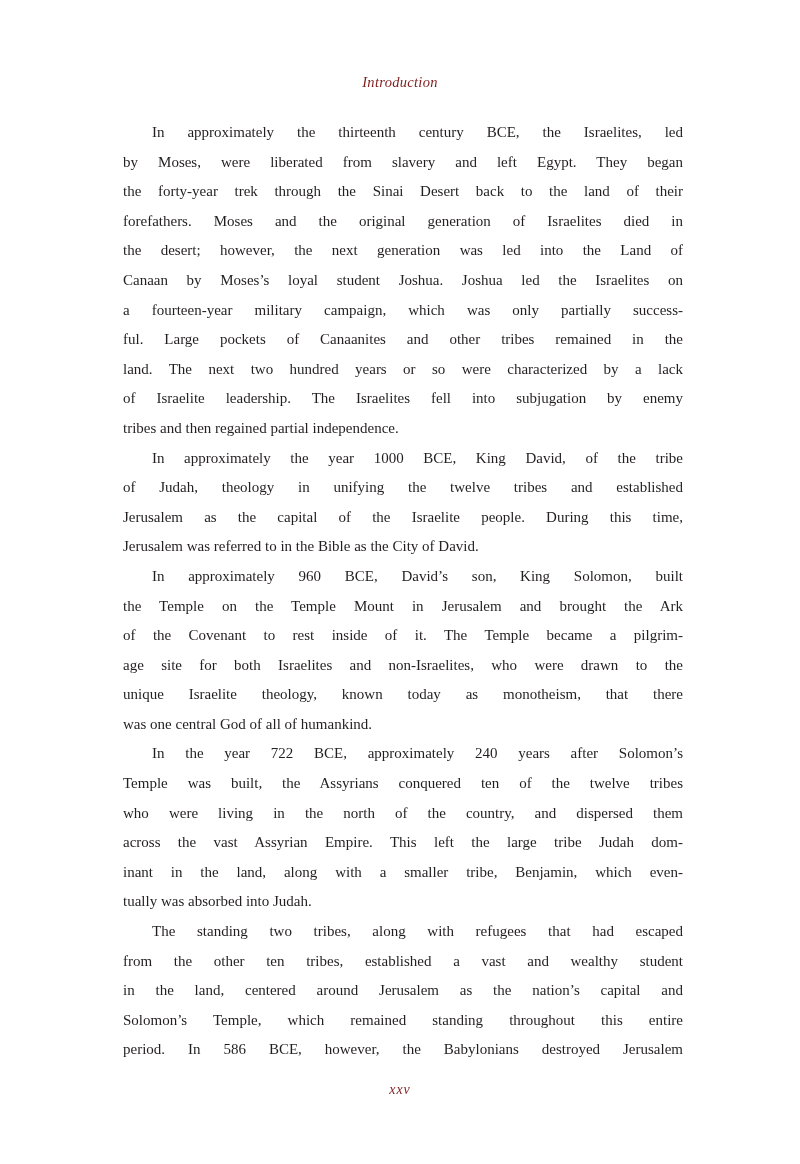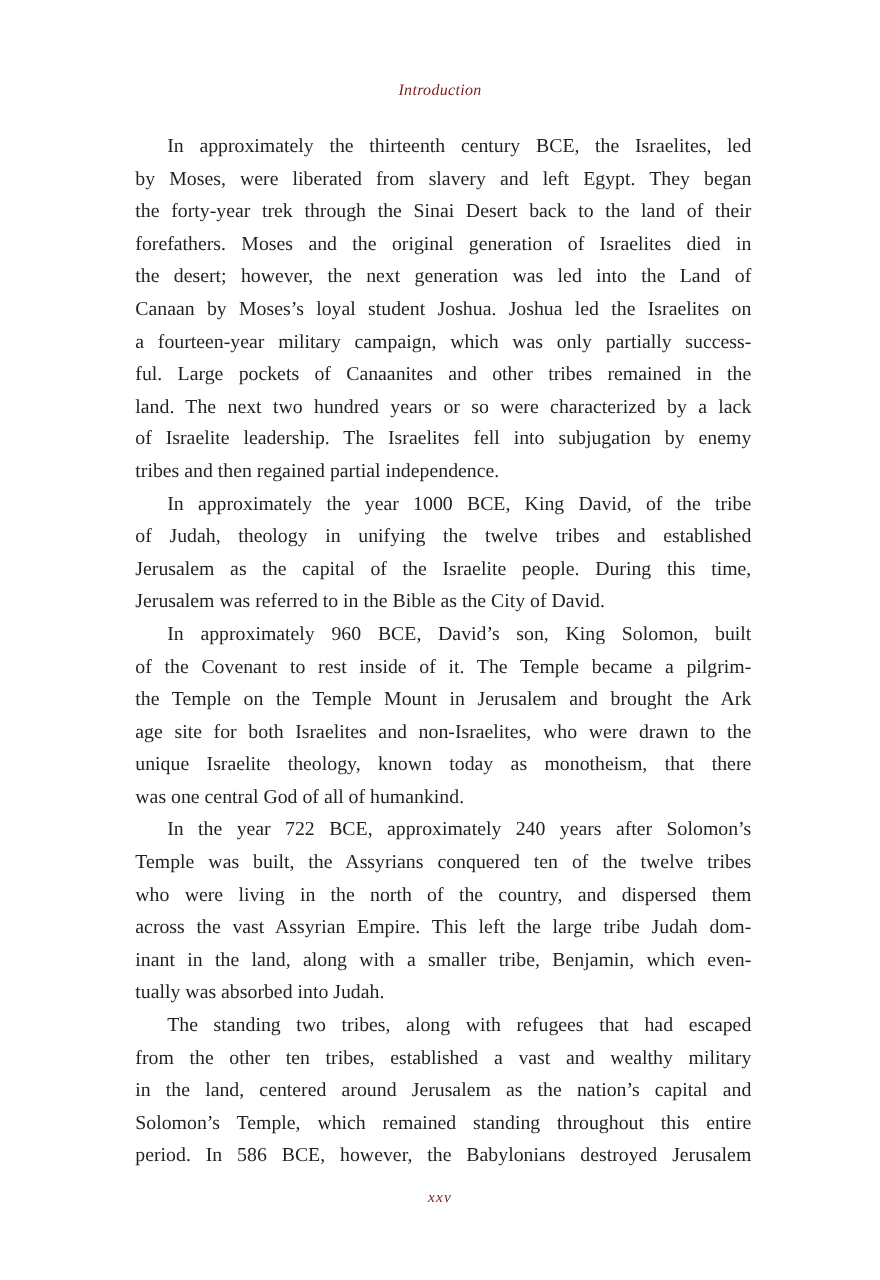--- a/index.html
+++ b/index.html
@@ -9,21 +9,21 @@
       background: #ffffff; color: #231f20;
       font-family: "Liberation Serif", "DejaVu Serif", serif;
     }
     .running-head {
       position: absolute; top: 74px; left: 0; width: 800px;
       text-align: center; font-style: italic; font-size: 14.5px;
       letter-spacing: 0.3px; color: #7f1d1d;
     }
     .body-text {
       position: absolute; left: 123px; top: 118px; width: 560px;
-      font-size: 18px;
+      font-size: 15px;
     }
     .line {
       display: block; height: 29.6px; line-height: 29.6px;
       white-space: nowrap; text-align: justify; text-align-last: justify;
     }
     .line.indent { padding-left: 29px; }
     .line.last { text-align-last: left; }
     .folio {
       position: absolute; top: 1082px; left: 0; width: 800px;
       text-align: center; font-style: italic; font-size: 14px;
@@ -51,37 +51,37 @@
         <span class="line last">tribes and then regained partial independence.</span>
       </div>
       <div>
         <span class="line indent">In approximately the year 1000 BCE, King David, of the tribe</span>
         <span class="line">of Judah, theology in unifying the twelve tribes and established</span>
         <span class="line">Jerusalem as the capital of the Israelite people. During this time,</span>
         <span class="line last">Jerusalem was referred to in the Bible as the City of David.</span>
       </div>
       <div>
         <span class="line indent">In approximately 960 BCE, David’s son, King Solomon, built</span>
+        <span class="line">the Temple on the Temple Mount in Jerusalem and brought the Ark</span>
         <span class="line">of the Covenant to rest inside of it. The Temple became a pilgrim-</span>
-        <span class="line">the Temple on the Temple Mount in Jerusalem and brought the Ark</span>
         <span class="line">age site for both Israelites and non-Israelites, who were drawn to the</span>
         <span class="line">unique Israelite theology, known today as monotheism, that there</span>
         <span class="line last">was one central God of all of humankind.</span>
       </div>
       <div>
         <span class="line indent">In the year 722 BCE, approximately 240 years after Solomon’s</span>
         <span class="line">Temple was built, the Assyrians conquered ten of the twelve tribes</span>
         <span class="line">who were living in the north of the country, and dispersed them</span>
         <span class="line">across the vast Assyrian Empire. This left the large tribe Judah dom-</span>
         <span class="line">inant in the land, along with a smaller tribe, Benjamin, which even-</span>
         <span class="line last">tually was absorbed into Judah.</span>
       </div>
       <div>
         <span class="line indent">The standing two tribes, along with refugees that had escaped</span>
-        <span class="line">from the other ten tribes, established a vast and wealthy military</span>
+        <span class="line">from the other ten tribes, established a vast and wealthy student</span>
         <span class="line">in the land, centered around Jerusalem as the nation’s capital and</span>
         <span class="line">Solomon’s Temple, which remained standing throughout this entire</span>
         <span class="line">period. In 586 BCE, however, the Babylonians destroyed Jerusalem</span>
       </div>
     </div>
 
   <div class="folio">xxv</div>
 </div>
 
 </body></html>

